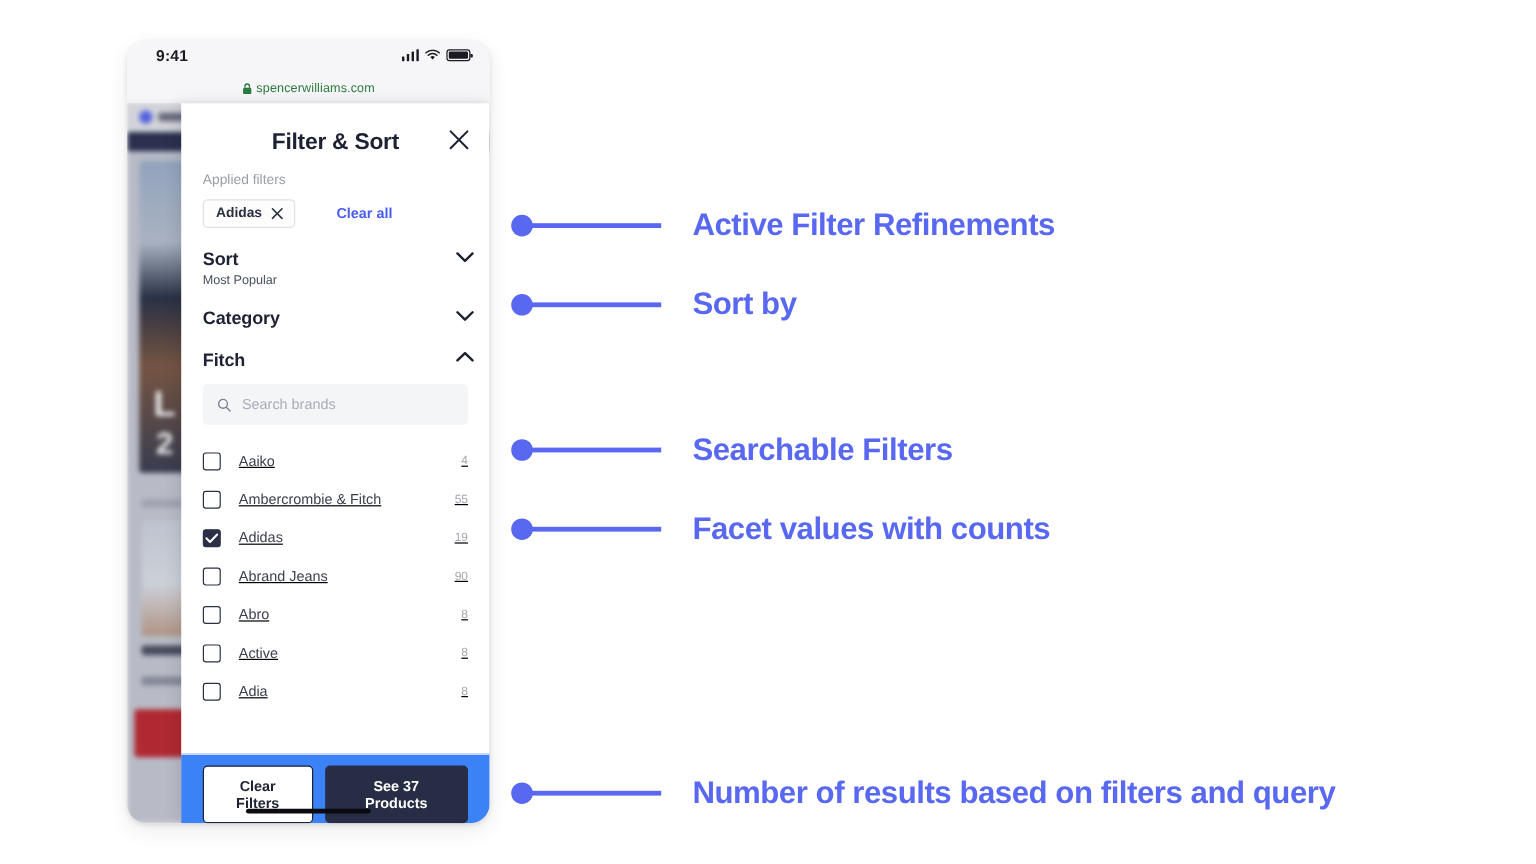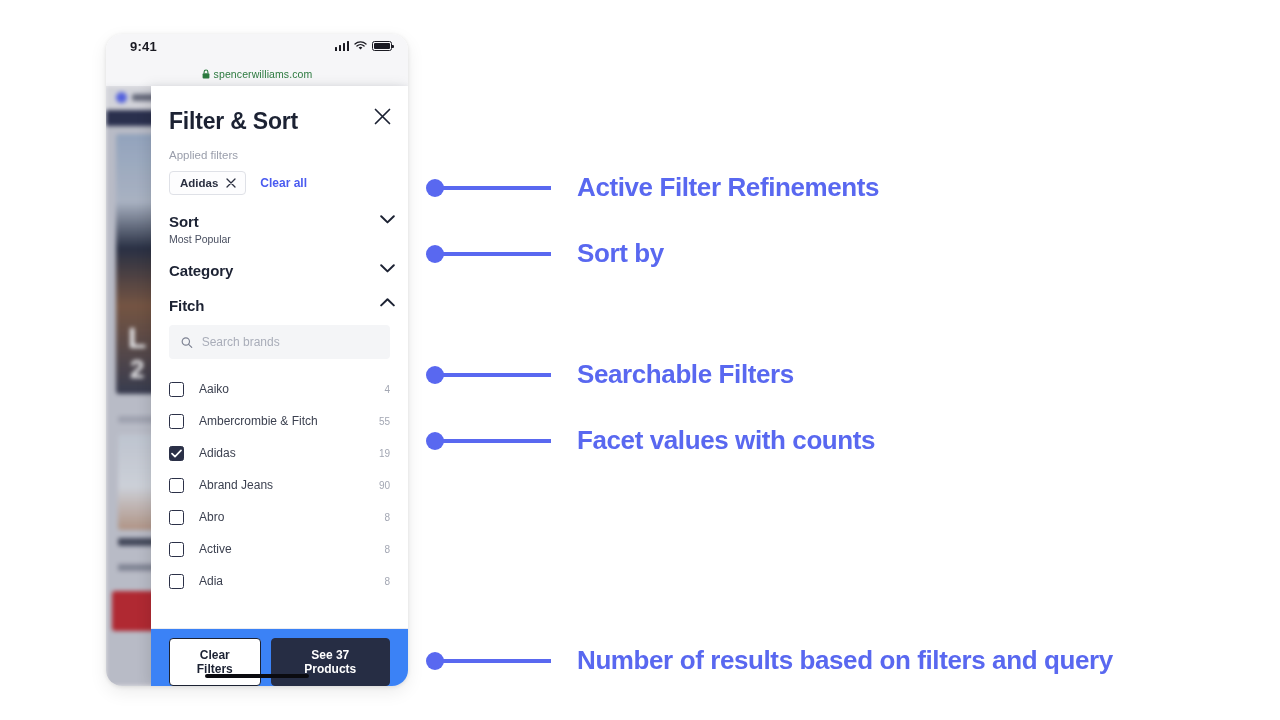--- a/index.html
+++ b/index.html
@@ -190,25 +190,26 @@
     display: flex;
     flex-direction: column;
   }
 
   .sheet-header {
     position: relative;
     padding: 22px 18px 0 18px;
     flex: 0 0 auto;
   }
   .sheet-title {
-    font-size: 23px;
+    font-size: 19px;
     font-weight: bold;
     color: #1c2233;
     letter-spacing: -0.2px;
     margin: 0;
+    text-align: center;
   }
   .close-btn {
     position: absolute;
     right: 12px;
     top: 16px;
     width: 28px; height: 28px;
     display: flex; align-items: center; justify-content: center;
     cursor: pointer;
   }
 
@@ -236,20 +237,21 @@
   .chip-label {
     font-size: 11.5px;
     font-weight: bold;
     color: #2a2f40;
   }
   .clear-all {
     font-size: 12px;
     font-weight: bold;
     color: #4a5bf0;
     cursor: pointer;
+    margin-left: 20px;
   }
 
   
   .section {
     position: relative;
     padding: 0 18px;
     cursor: pointer;
   }
   .section.sort { margin-top: 18px; }
   .section.category { margin-top: 17px; }
@@ -296,20 +298,21 @@
     padding: 0;
   }
   .brand-search input::placeholder { color: #a9adb9; }
 
   
   .brand-list {
     margin-top: 14px;
     padding: 0 18px;
     flex: 1 1 auto;
     overflow: hidden;
+    text-decoration: underline;
   }
   .brand-row {
     display: flex;
     align-items: center;
     height: 32px;
     cursor: pointer;
   }
   .cbox {
     width: 15px; height: 15px;
     border: 1.6px solid #2b3047;

